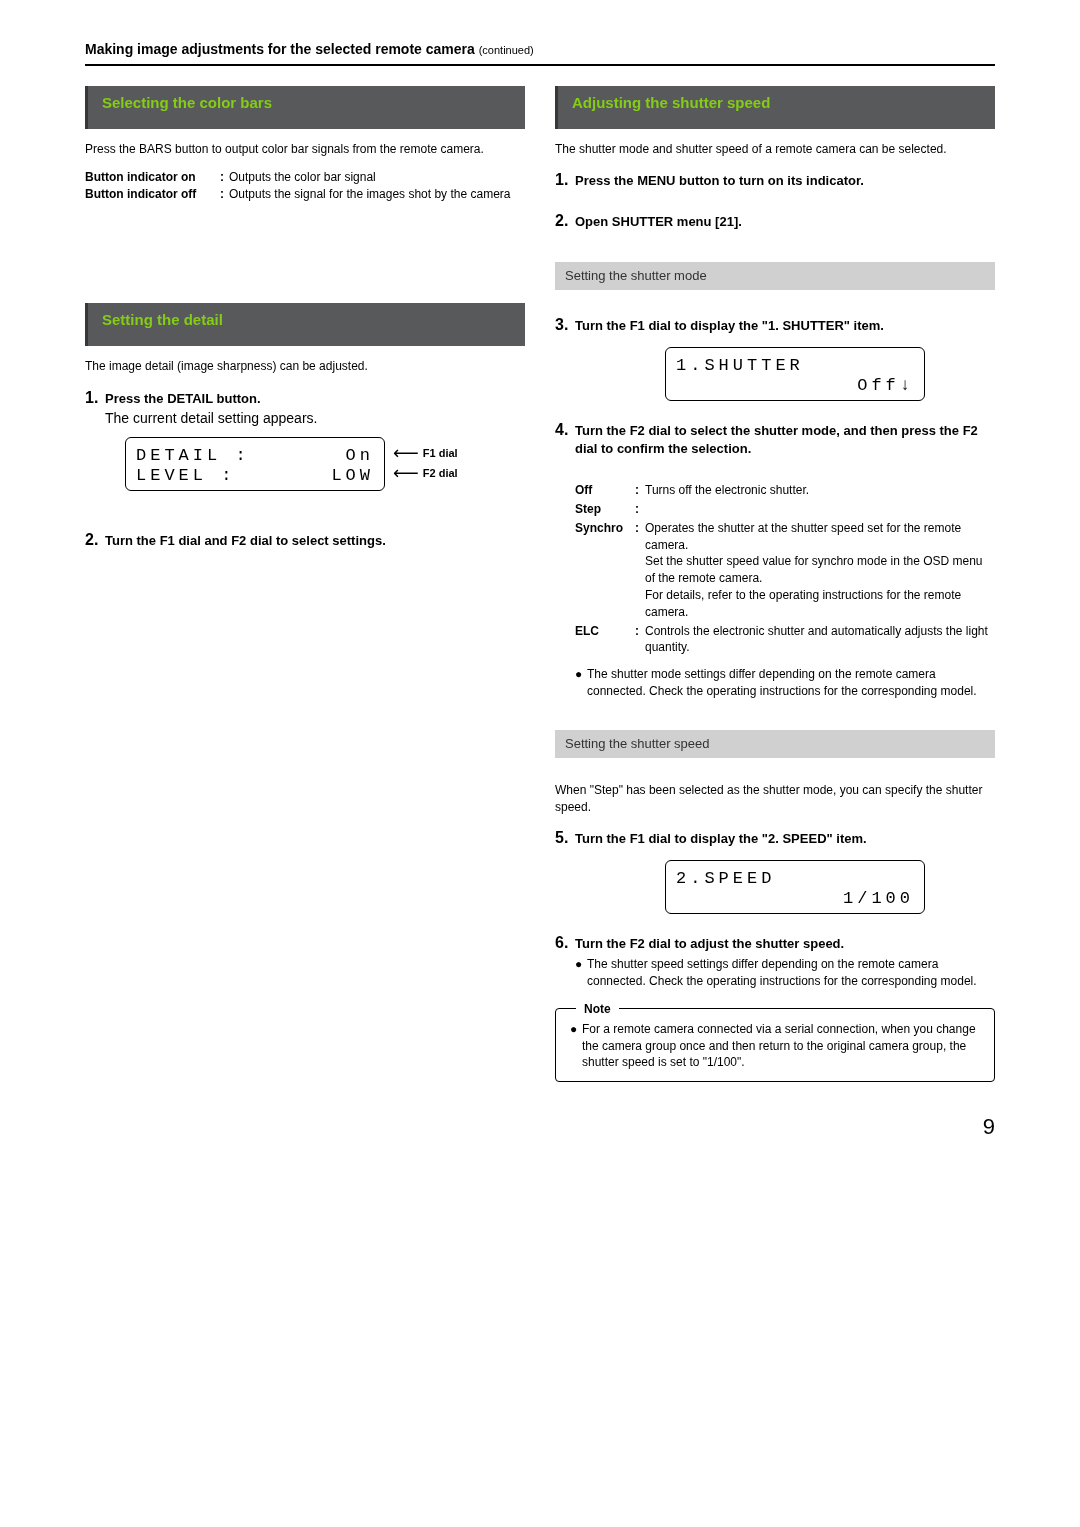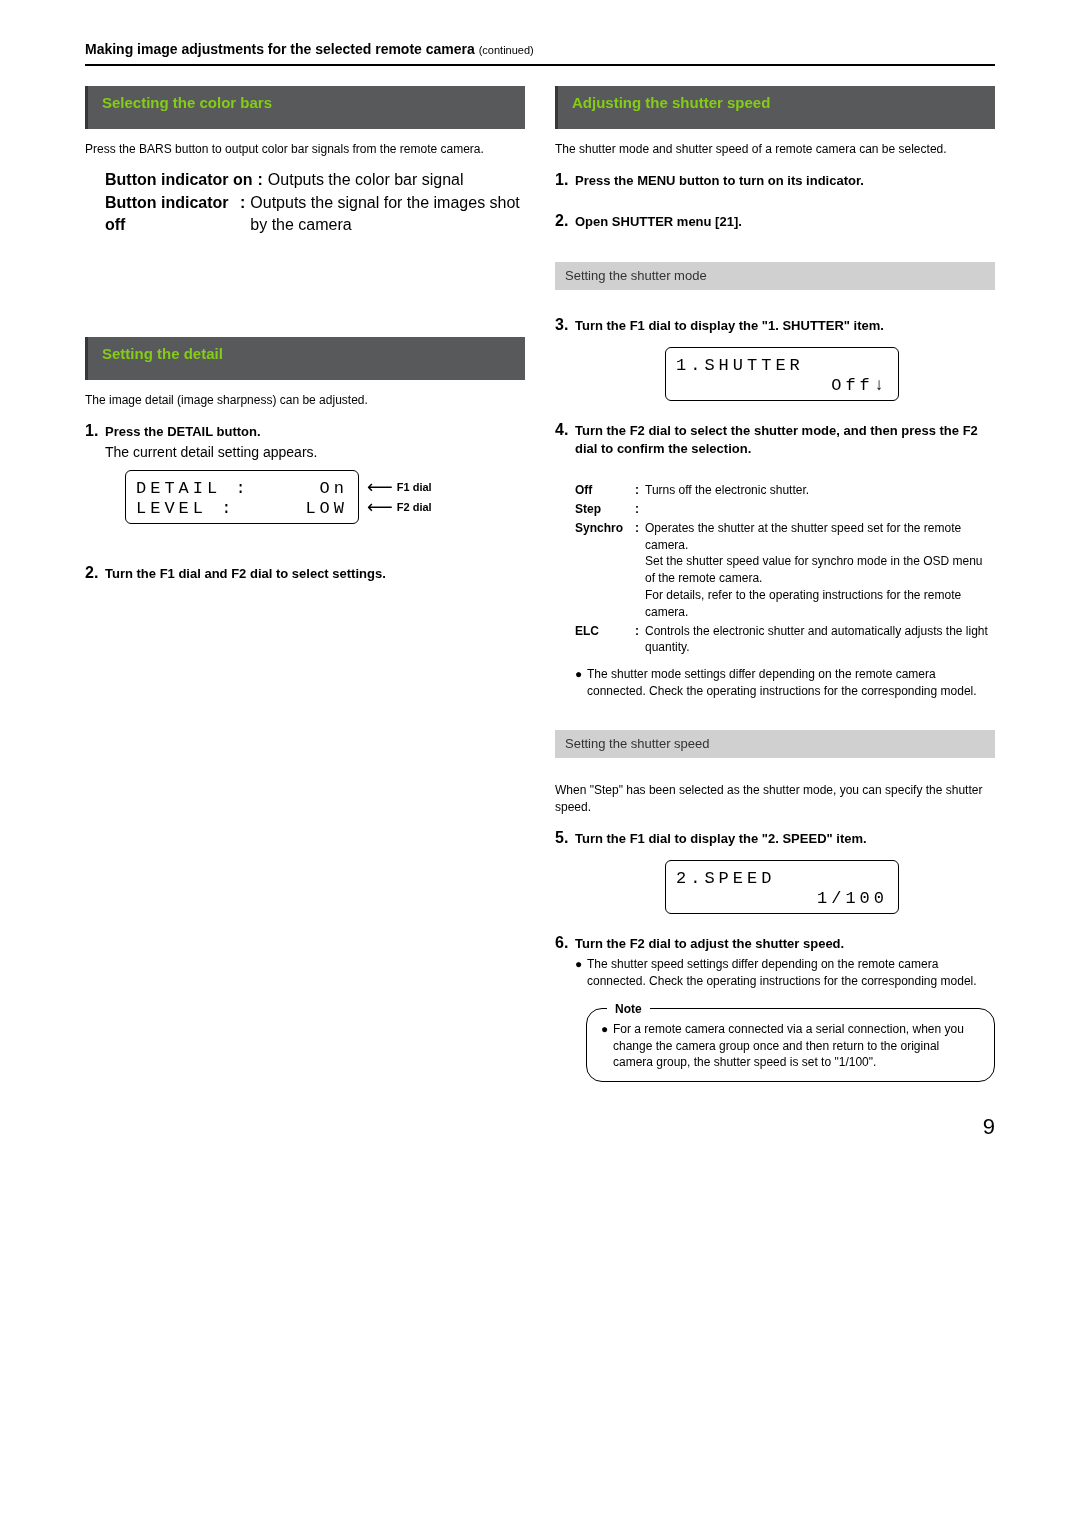--- a/index.html
+++ b/index.html
@@ -43,22 +43,21 @@
       padding: 6px 10px 16px 14px;
       border-left: 3px solid #373839;
       margin-bottom: 12px;
     }
     .body-text {
       font-size: 12px;
       margin-bottom: 12px;
     }
     .indicator-row {
       display: flex;
-      font-size: 16px;
-      margin-left: 20px;
+      font-size: 12px;
     }
     .indicator-label {
       font-weight: bold;
       min-width: 130px;
     }
     .indicator-colon {
       font-weight: bold;
       padding: 0 5px;
     }
     .mt-large {
@@ -85,21 +84,21 @@
       font-size: 14px;
     }
     .lcd-box {
       border: 1.5px solid #000;
       border-radius: 6px;
       font-family: 'Courier New', monospace;
       font-size: 17px;
       letter-spacing: 4px;
       padding: 6px 10px;
       margin: 8px 0;
-      width: 234px;
+      width: 260px;
     }
     .lcd-row {
       display: flex;
       justify-content: space-between;
       height: 20px;
     }
     .lcd-wrapper {
       display: flex;
       align-items: center;
       margin-left: 40px;
@@ -154,25 +153,24 @@
       display: flex;
       font-size: 12px;
       margin-left: 20px;
       margin-top: 10px;
     }
     .bullet-dot {
       min-width: 12px;
     }
     .note-box {
       border: 1px solid #000;
-      border-radius: 16px;
+      border-radius: 4px;
       padding: 12px 14px 10px 14px;
       margin-top: 18px;
       position: relative;
-      margin-left: 31px;
     }
     .note-title {
       position: absolute;
       top: -8px;
       left: 20px;
       background: #fff;
       padding: 0 8px;
       font-weight: bold;
       font-size: 12px;
     }

